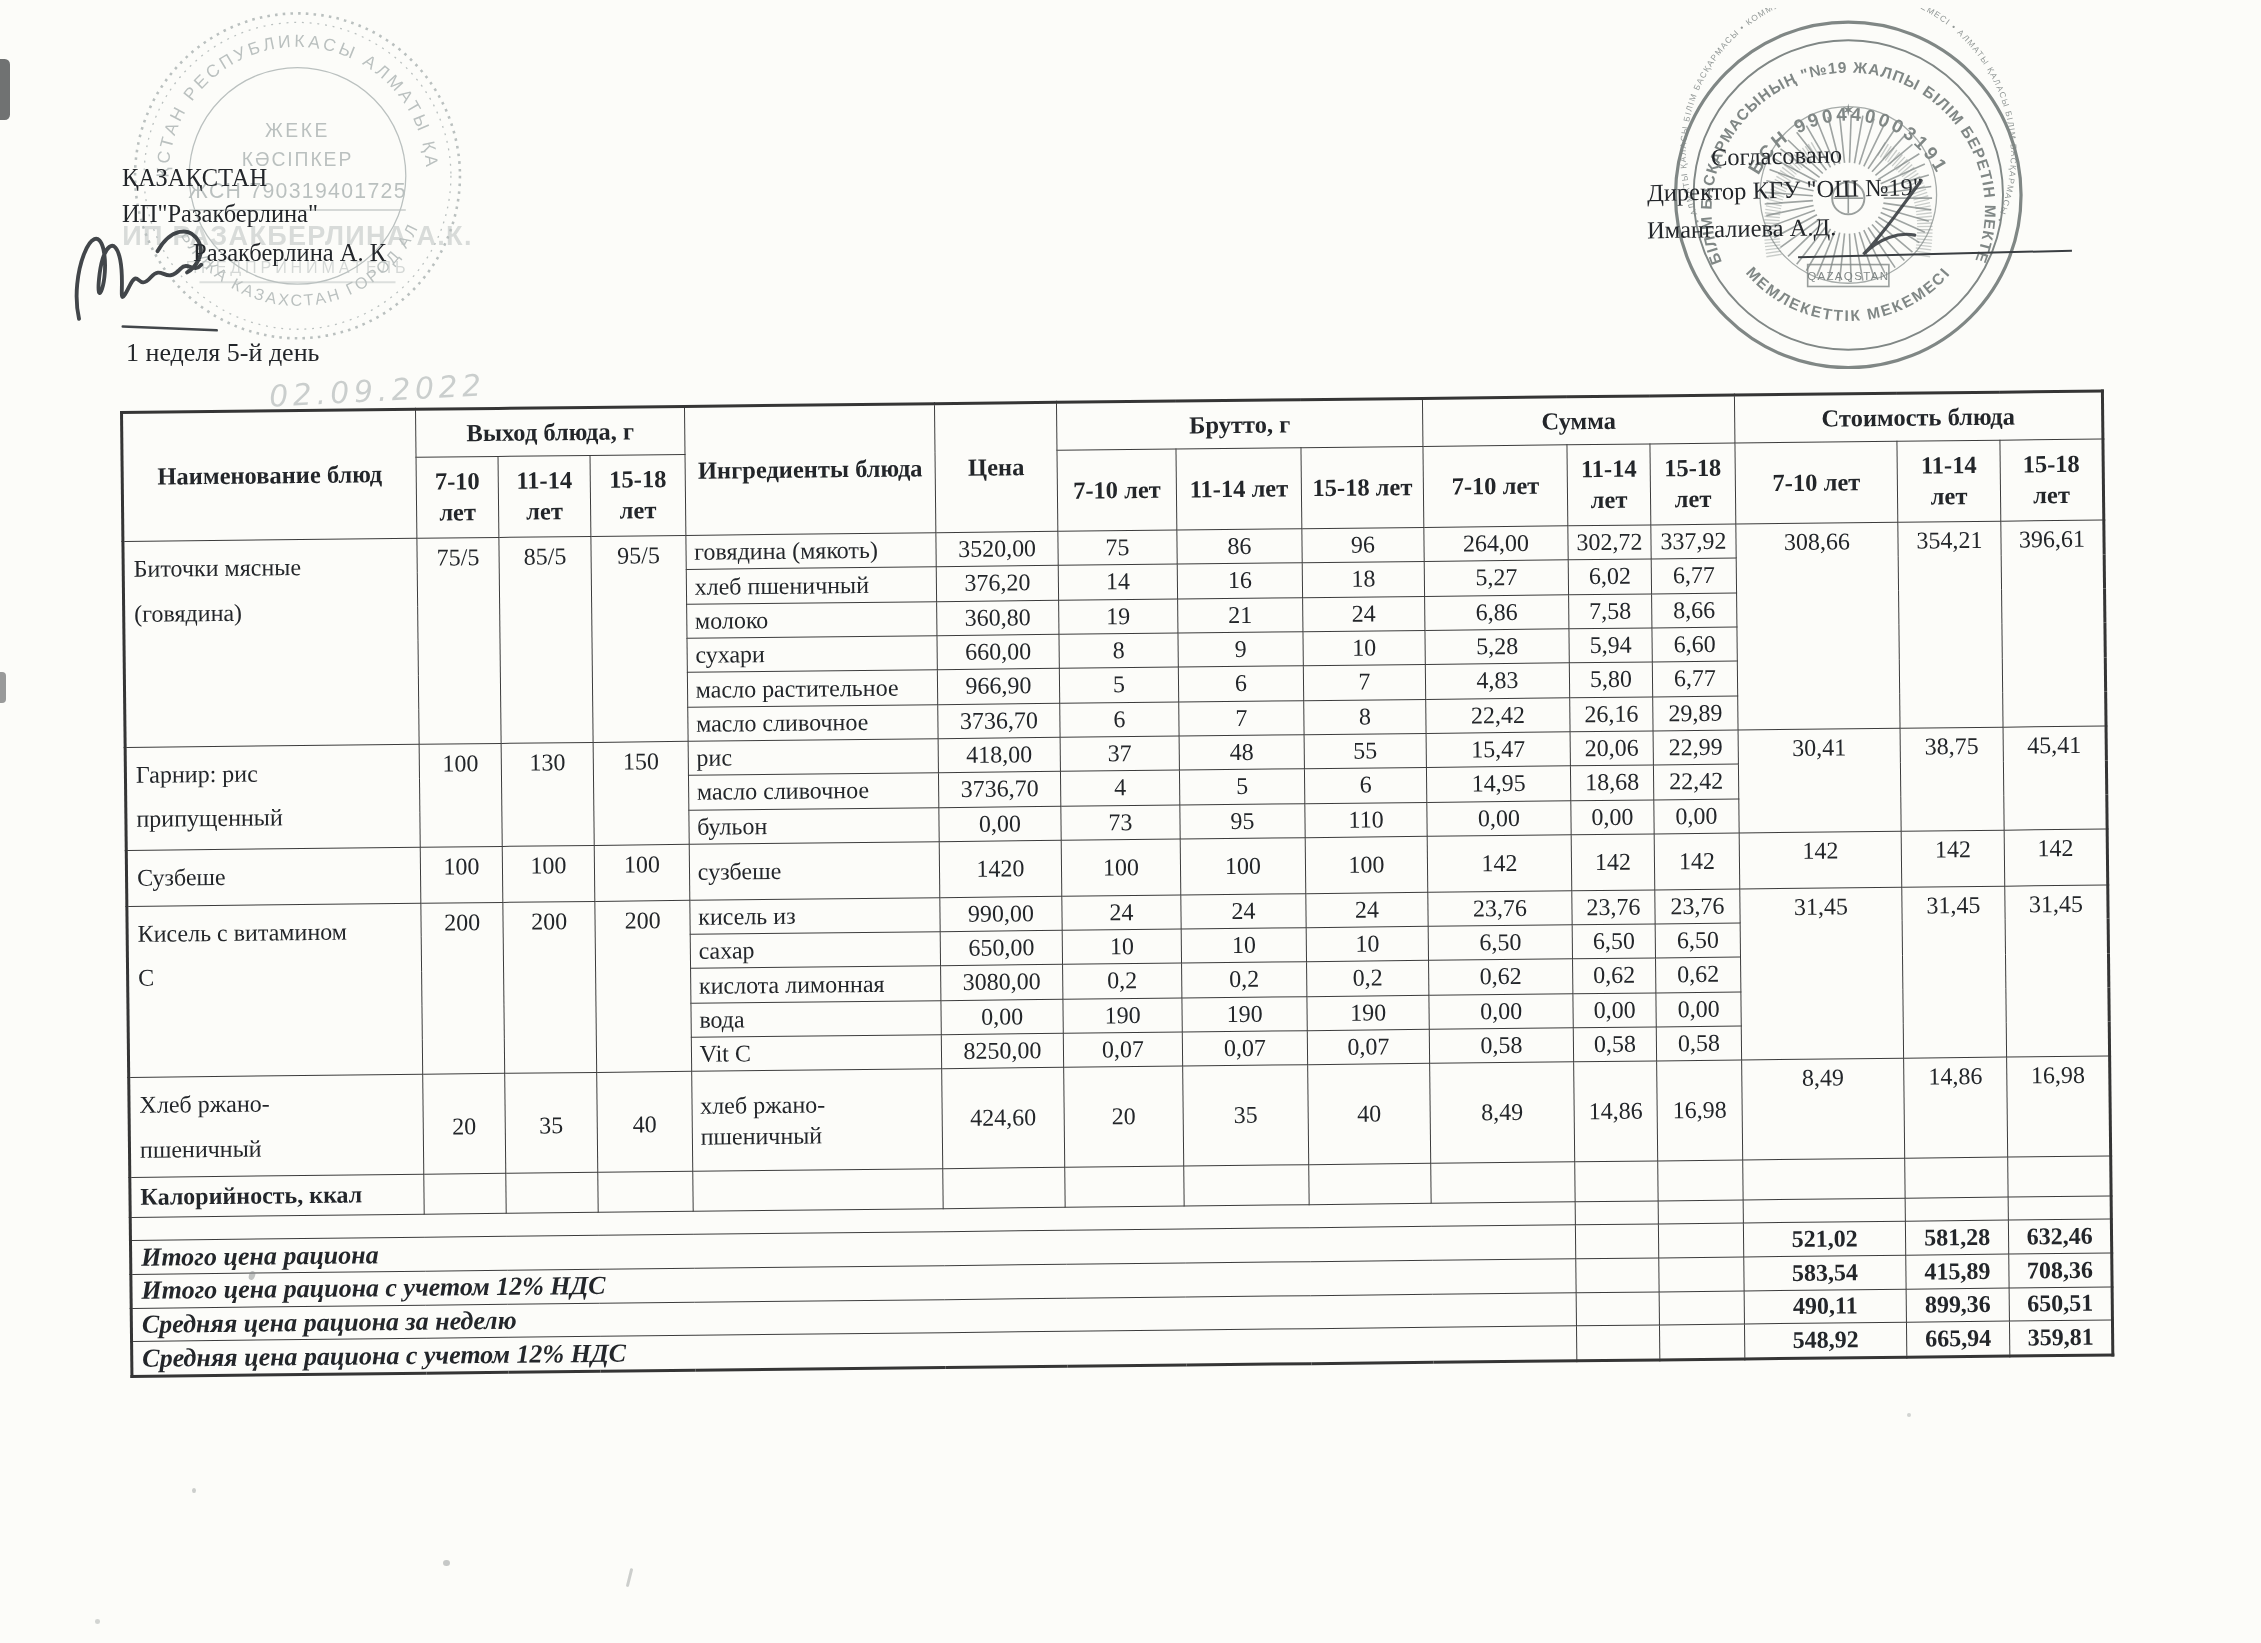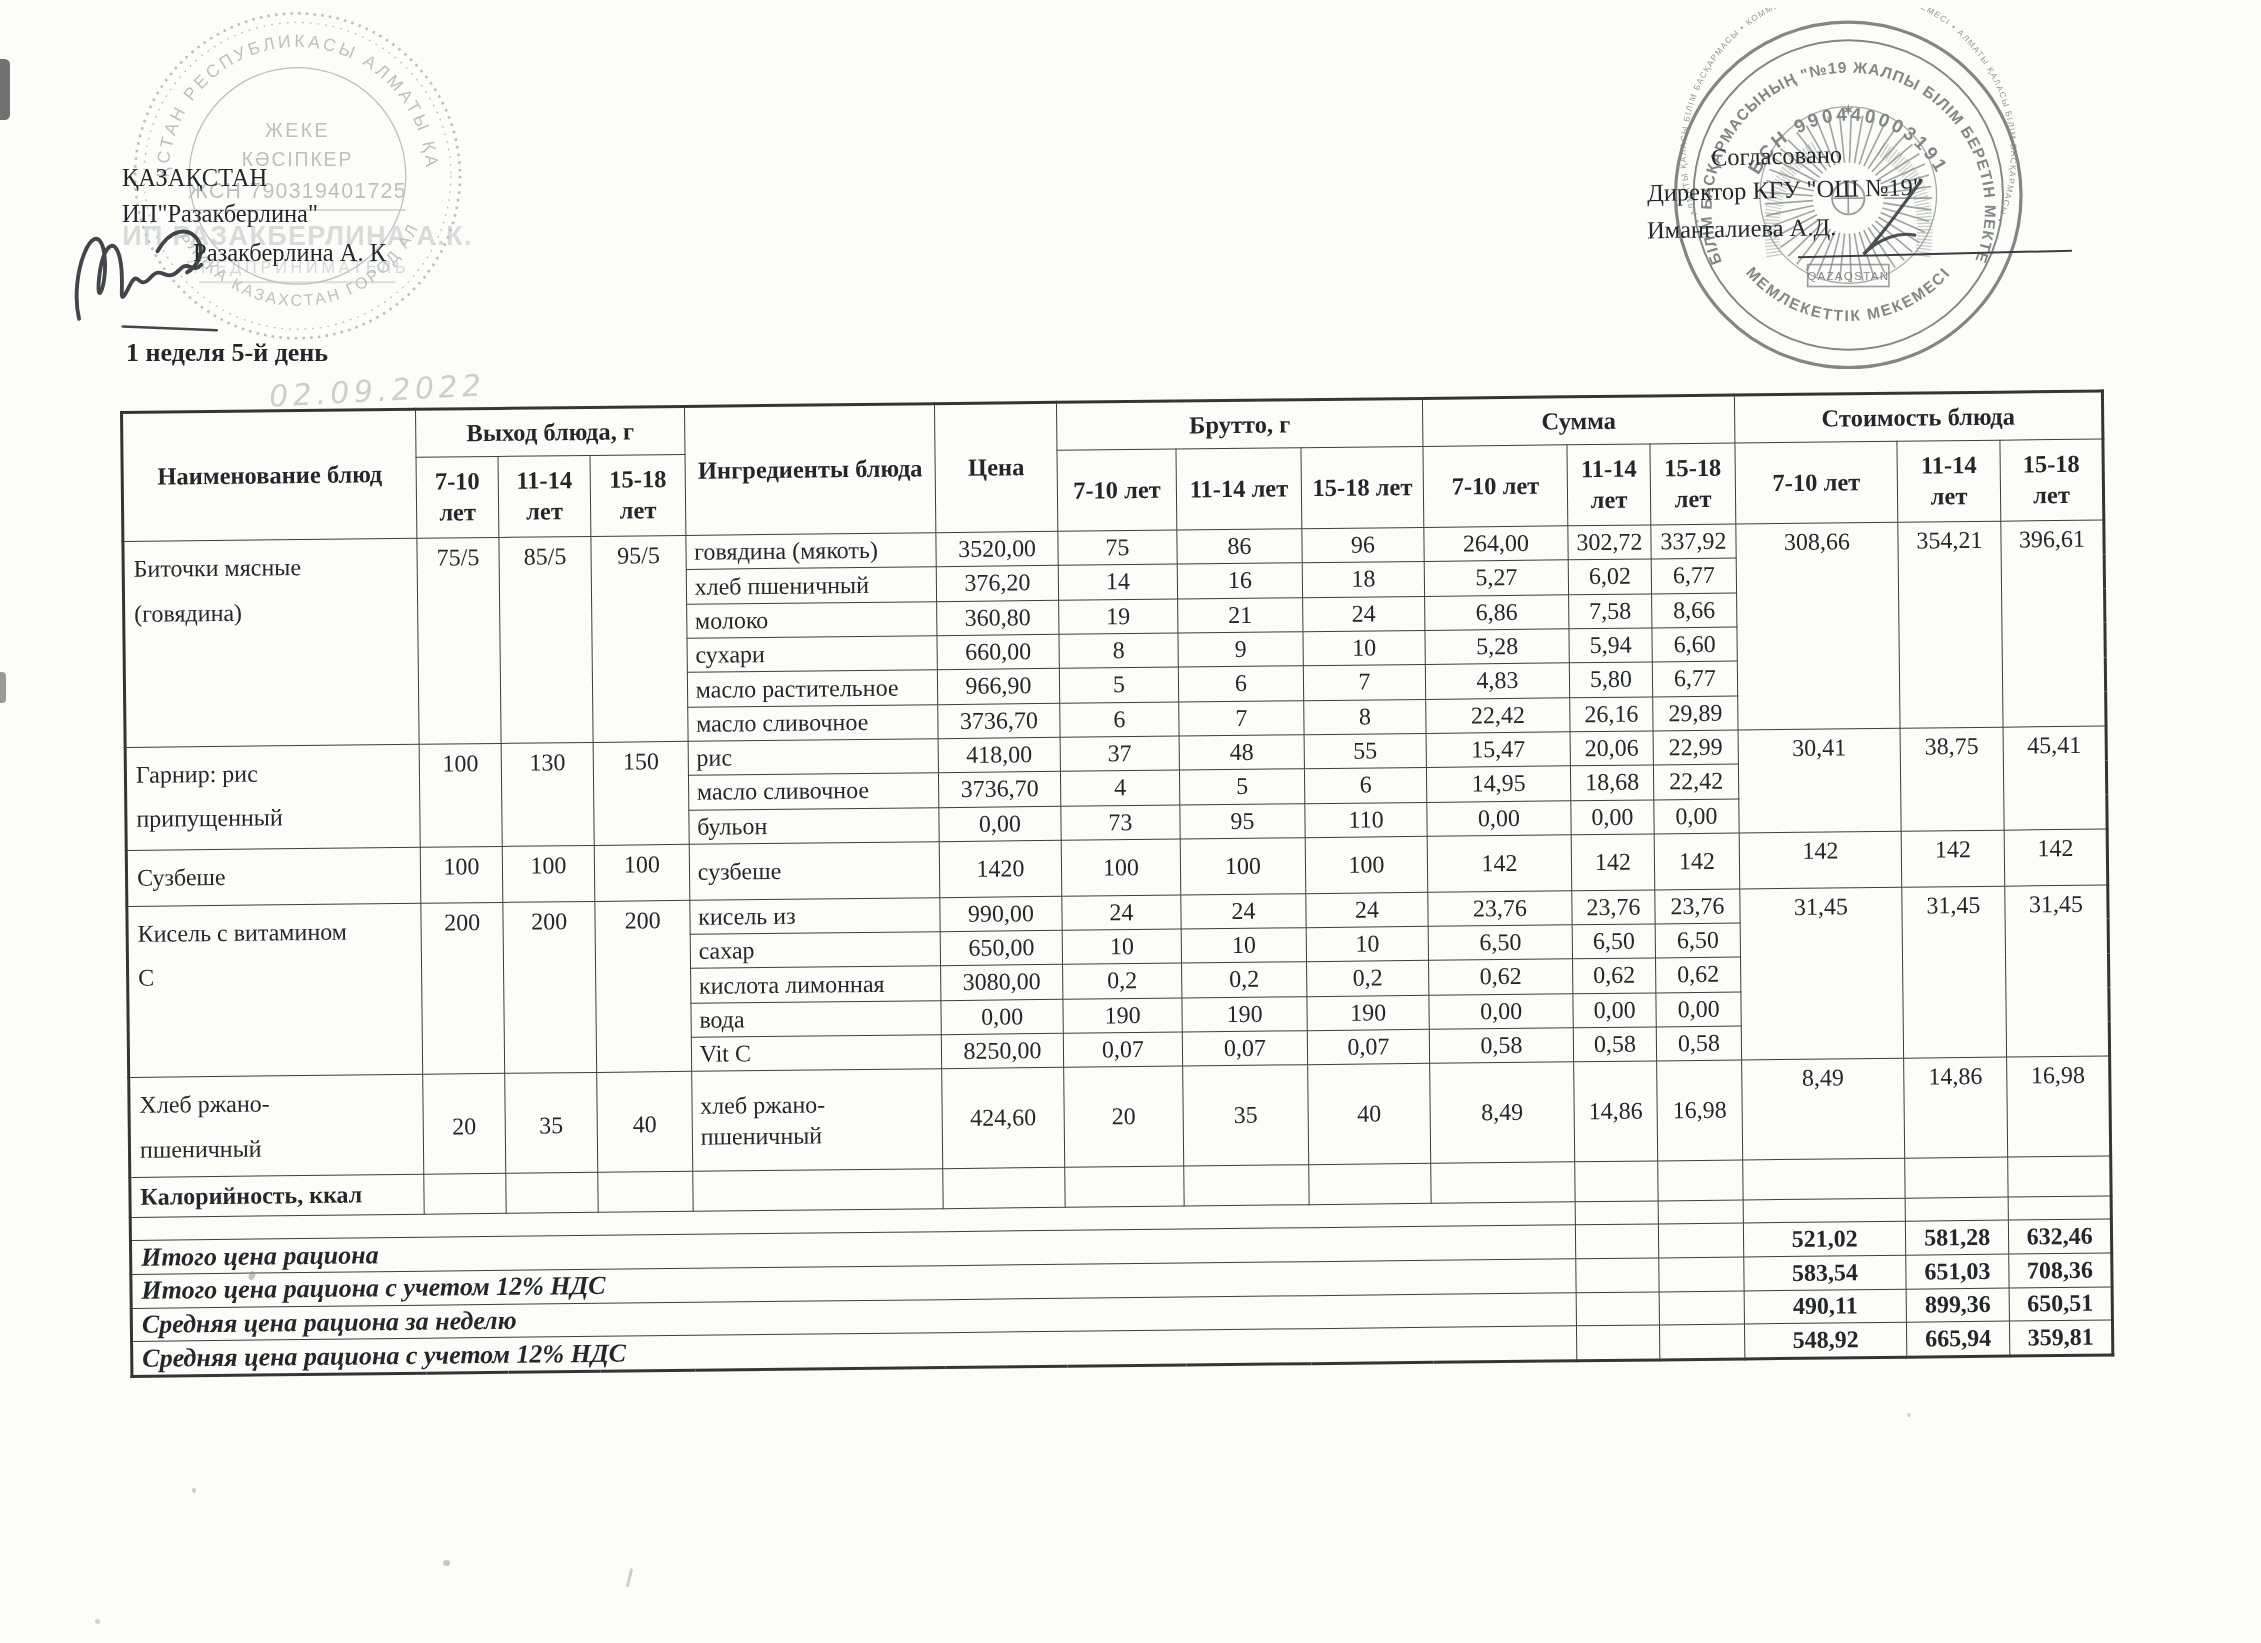--- a/index.html
+++ b/index.html
@@ -16,21 +16,21 @@
   .approve-right .r1{transform:rotate(-1.3deg);margin-bottom:14px;}
   .approve-right .r2{transform:rotate(-1deg);}
   .sig-line-right{position:absolute;left:1798px;top:253px;width:274px;border-top:2.6px solid #3a3e42;
                   transform:rotate(-1.4deg);z-index:4;}
   .sig-right{position:absolute;left:1844px;top:174px;z-index:4;}
   
   .stamp{position:absolute;z-index:1;}
   .stamp-left{left:117px;top:5.2px;opacity:.62;}
   .stamp-right{left:1671px;top:7.7px;opacity:.88;}
   
-  .week-title{position:absolute;left:126px;top:338px;font-size:26px;font-weight:bold;z-index:3;}
+  .week-title{position:absolute;left:126px;top:338px;font-size:26px;font-weight:normal;z-index:3;}
   .hand-date{position:absolute;left:269px;top:373px;font-size:30px;font-family:"DejaVu Sans",sans-serif;
              font-style:italic;color:#aab1b1;opacity:.6;letter-spacing:4.5px;transform:rotate(-3deg);z-index:2;}
   
   .table-wrap{position:absolute;left:120px;top:411px;transform:rotate(-0.62deg);transform-origin:0 0;z-index:2;}
   table{border-collapse:collapse;table-layout:fixed;width:1982px;border:3.2px solid #353535;}
   th,td{border:1.9px solid #3c3c3c;overflow:hidden;}
   th{font-weight:bold;font-size:24.5px;line-height:1.25;padding:1.3px 2.6px;vertical-align:middle;text-align:center;}
   td{font-size:24px;padding:1.3px 5.2px;}
   tr.h1{height:48px;} tr.h2{height:81px;}
   td.name{text-align:left;vertical-align:top;padding:5.2px 9px;white-space:pre-line;line-height:1.85;}
@@ -455,21 +455,21 @@
             <td class="num"></td>
             <td class="num sval">521,02</td>
             <td class="num sval">581,28</td>
             <td class="num sval">632,46</td>
           </tr>
           <tr class="sum">
             <td class="slabel" colspan="10">Итого цена рациона с учетом 12% НДС</td>
             <td class="num"></td>
             <td class="num"></td>
             <td class="num sval">583,54</td>
-            <td class="num sval">651,03</td>
+            <td class="num sval">415,89</td>
             <td class="num sval">708,36</td>
           </tr>
           <tr class="sum">
             <td class="slabel" colspan="10">Средняя цена рациона за неделю</td>
             <td class="num"></td>
             <td class="num"></td>
             <td class="num sval">490,11</td>
             <td class="num sval">899,36</td>
             <td class="num sval">650,51</td>
           </tr>

